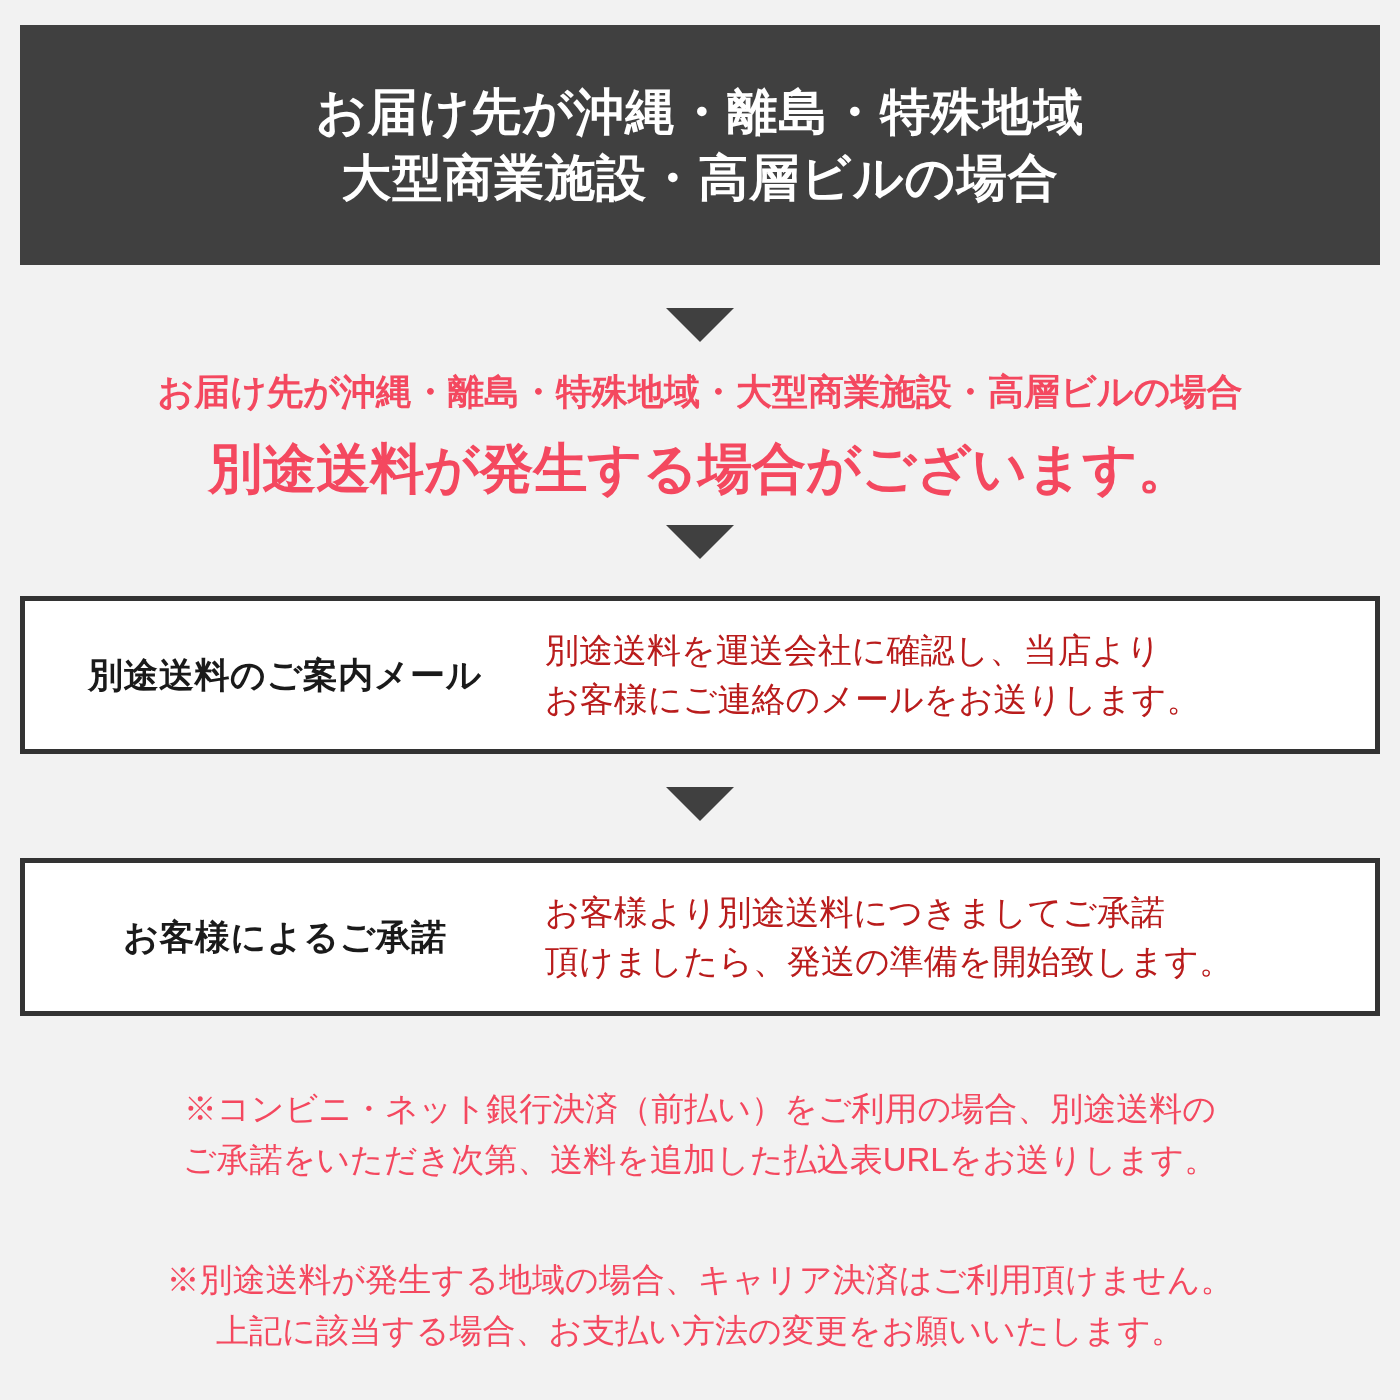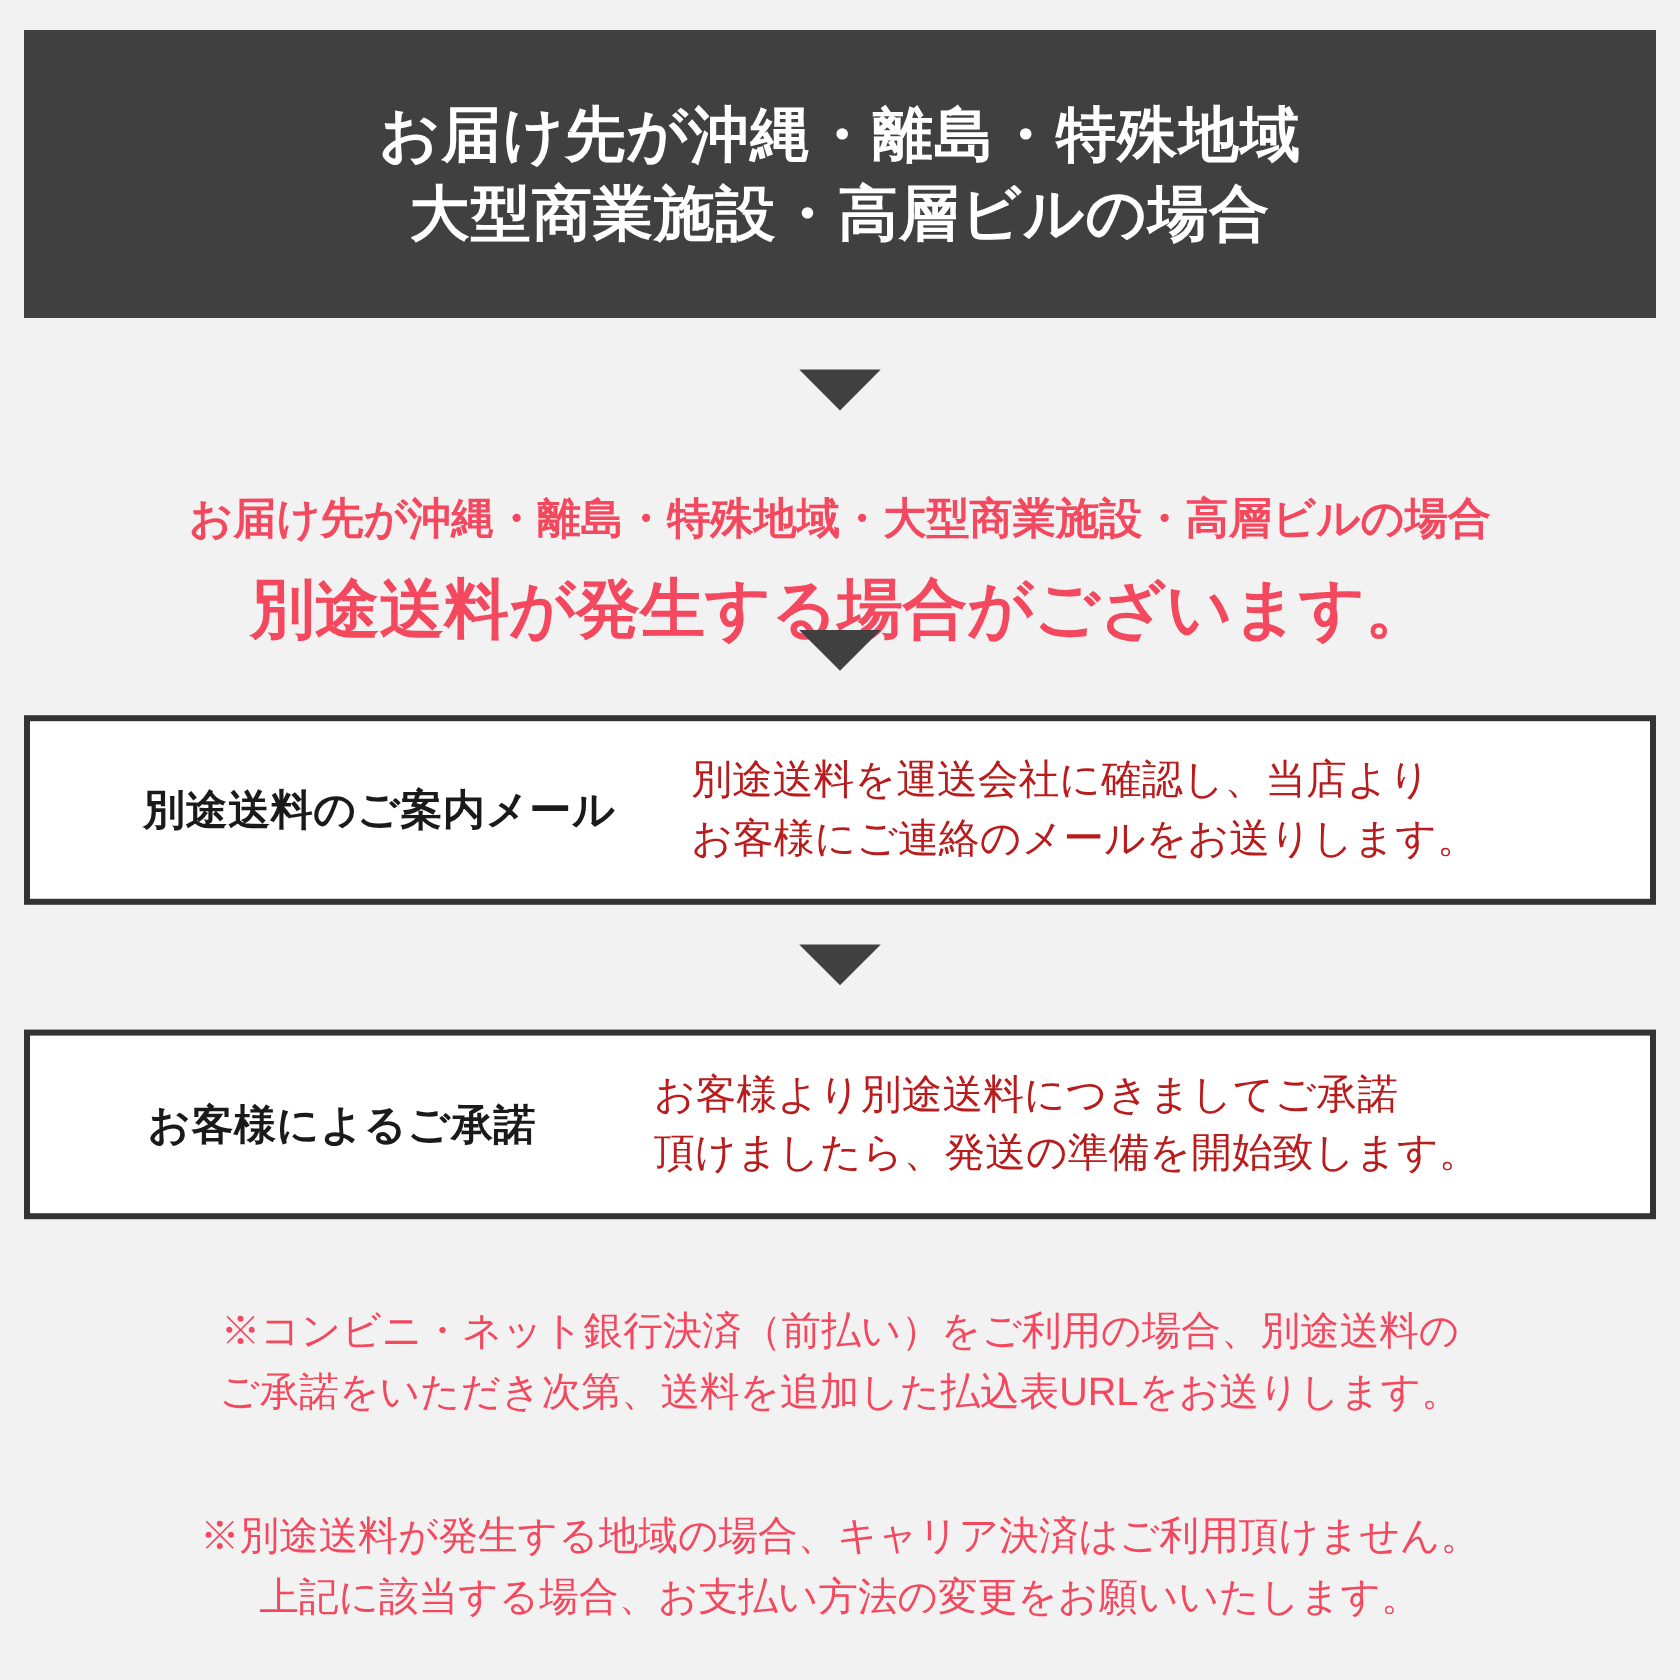--- a/index.html
+++ b/index.html
@@ -65,21 +65,20 @@
     width: 1360px;
     text-align: center;
   }
   .red-small {
     color: #f4485f;
     font-size: 36px;
     font-weight: bold;
     line-height: 1.2;
     white-space: nowrap;
     letter-spacing: 0px;
-    margin-top: 40px;
   }
   .red-big {
     color: #f4485f;
     font-size: 54px;
     font-weight: bold;
     line-height: 1.25;
     white-space: nowrap;
     margin-top: 22px;
     letter-spacing: 0px;
   }
@@ -88,21 +87,21 @@
   .step-box {
     position: absolute;
     left: 20px;
     width: 1360px;
     background: #ffffff;
     border: 5px solid #333333;
     box-sizing: border-box;
     display: flex;
     align-items: center;
   }
-  .step-box-1 { top: 596px; height: 158px; padding-left: 31px; }
+  .step-box-1 { top: 596px; height: 158px; }
   .step-box-2 { top: 858px; height: 158px; }
 
   .step-label {
     width: 520px;
     flex: 0 0 520px;
     text-align: center;
     color: #1a1a1a;
     font-size: 35px;
     font-weight: bold;
     letter-spacing: 0.5px;

